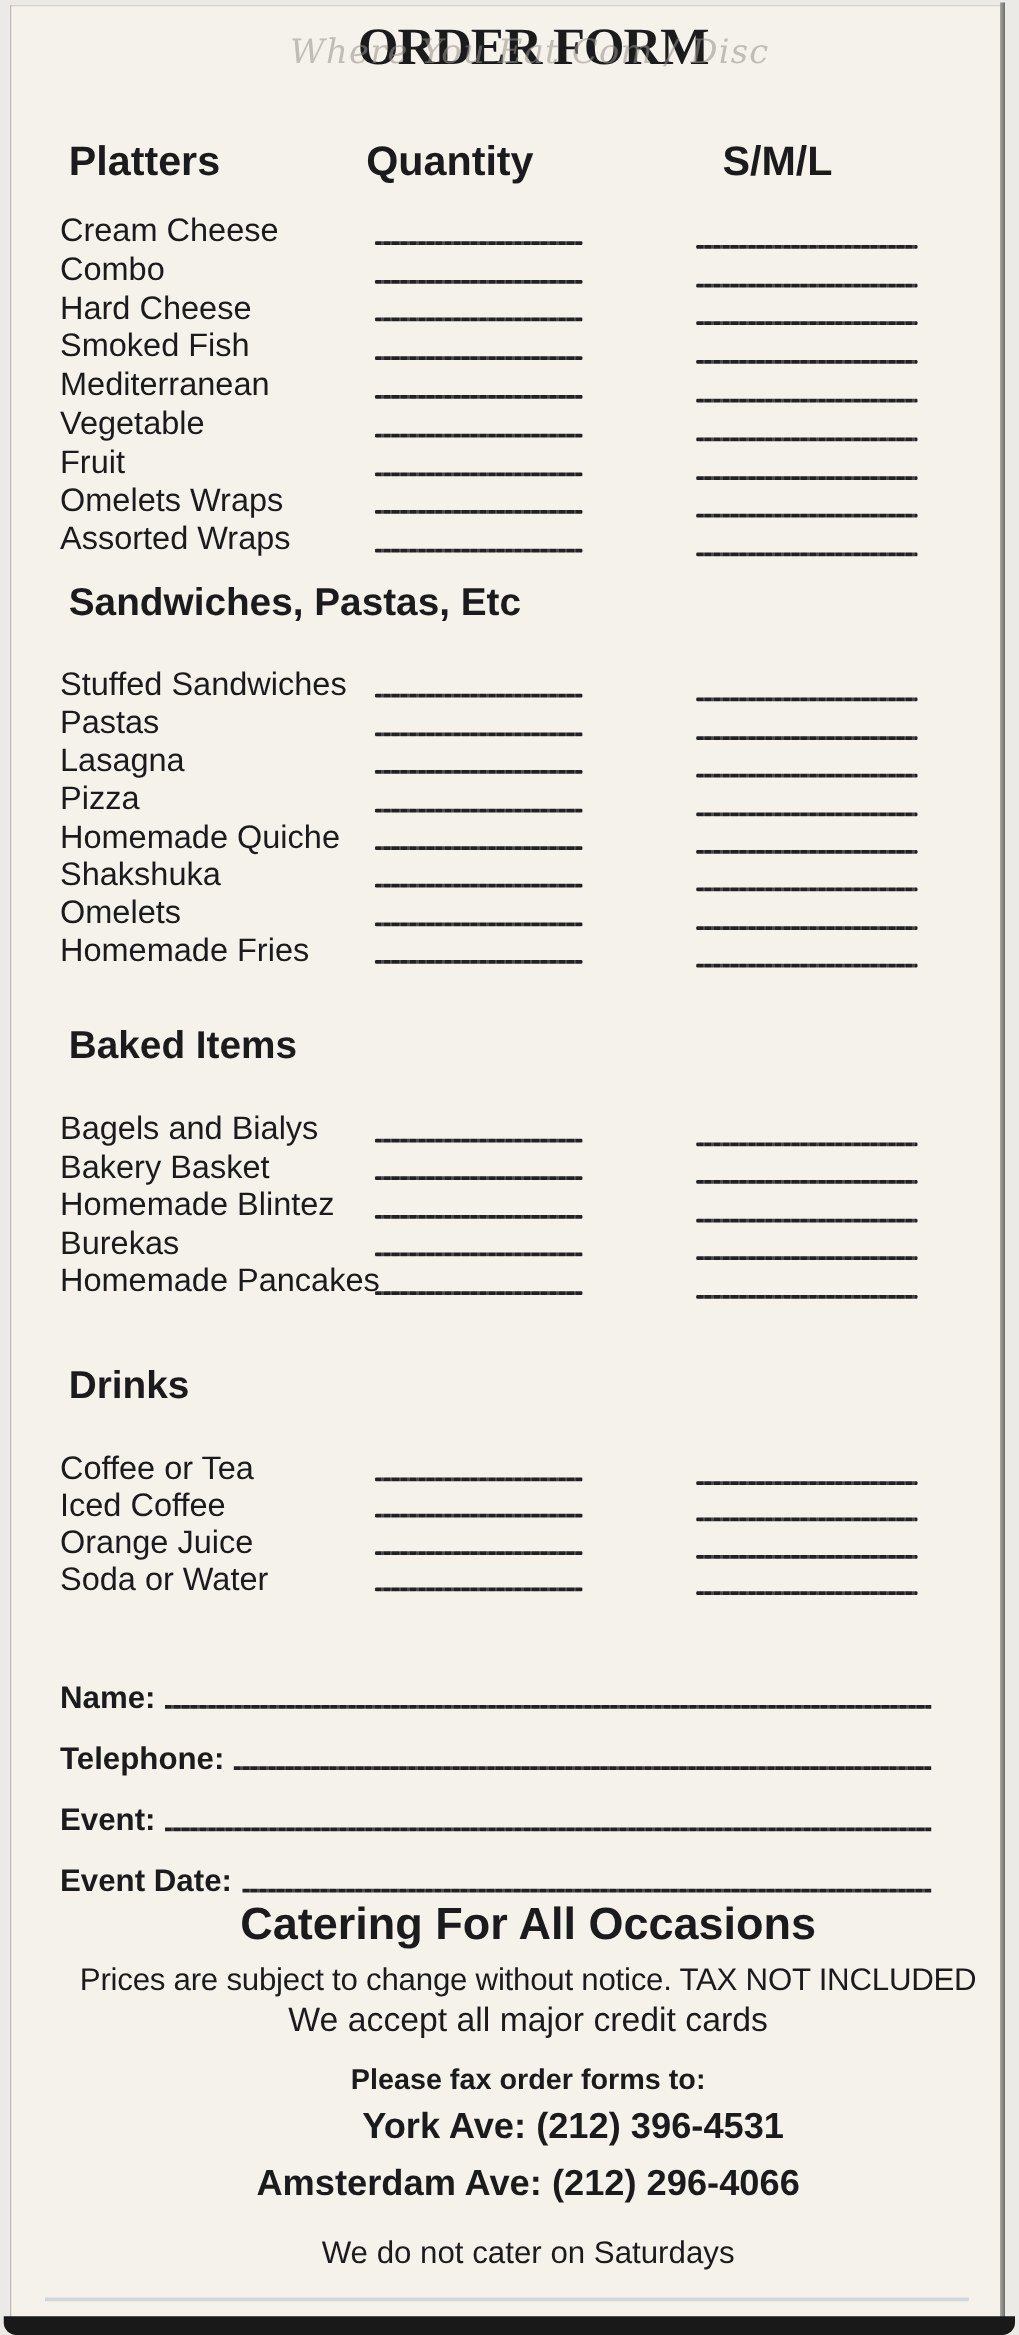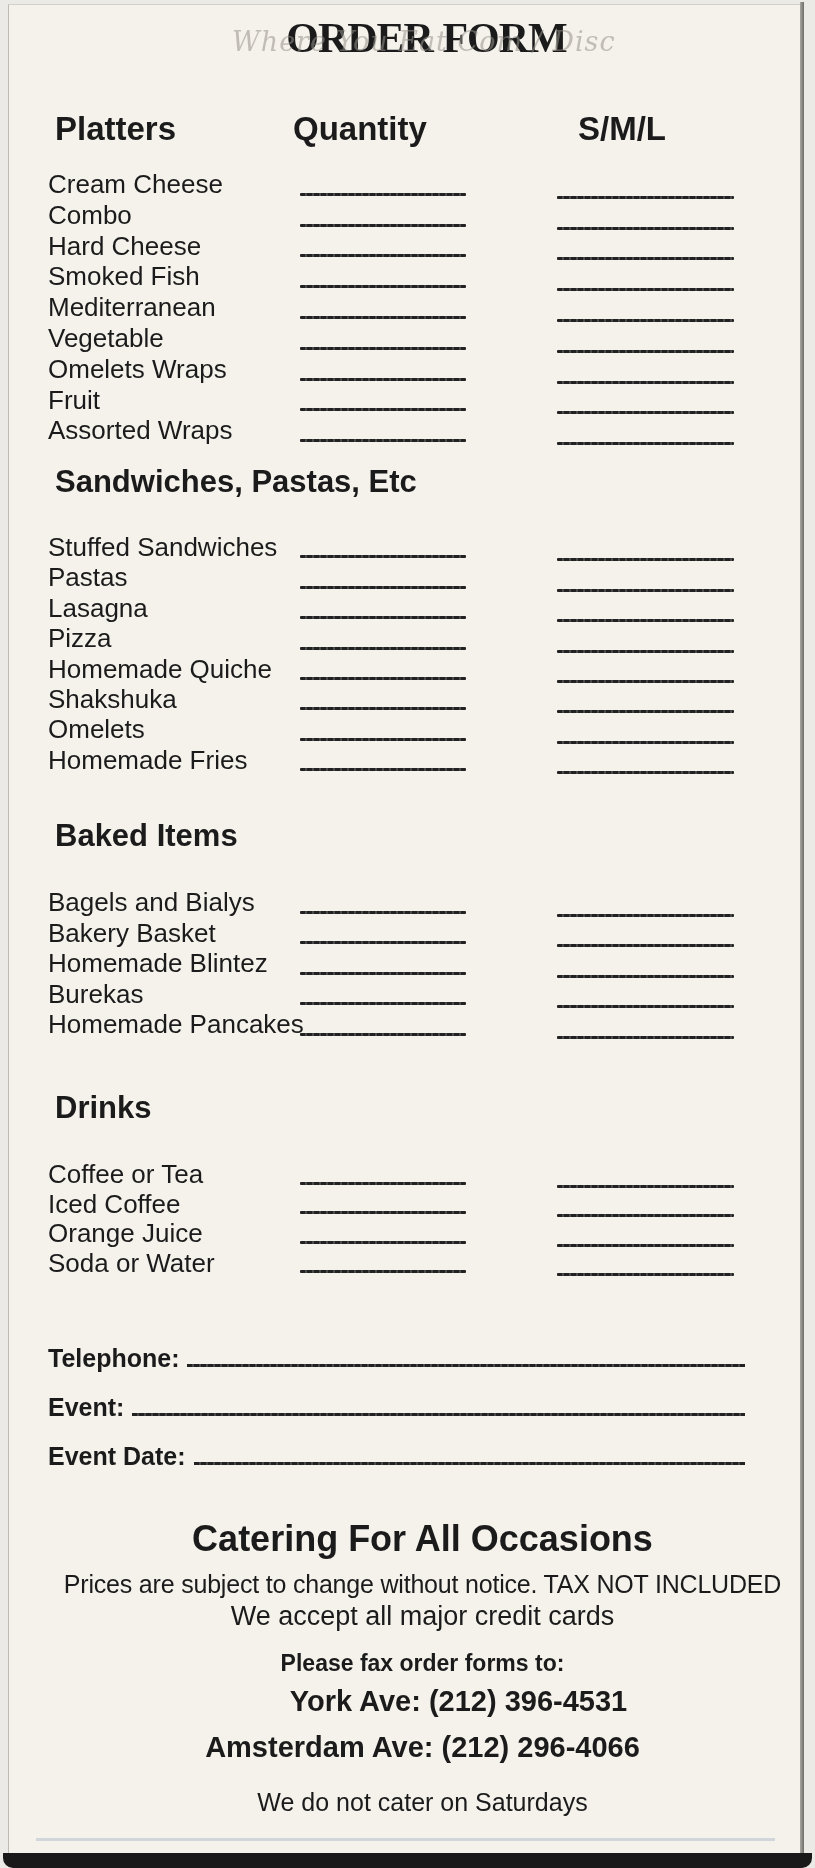--- a/index.html
+++ b/index.html
@@ -92,26 +92,26 @@
       <span class="item">Mediterranean</span>
       <span class="line qty"></span>
       <span class="line sml"></span>
     </div>
     <div class="row">
       <span class="item">Vegetable</span>
       <span class="line qty"></span>
       <span class="line sml"></span>
     </div>
     <div class="row">
+      <span class="item">Fruit</span>
+      <span class="line qty"></span>
+      <span class="line sml"></span>
+    </div>
+    <div class="row">
       <span class="item">Omelets Wraps</span>
-      <span class="line qty"></span>
-      <span class="line sml"></span>
-    </div>
-    <div class="row">
-      <span class="item">Fruit</span>
       <span class="line qty"></span>
       <span class="line sml"></span>
     </div>
     <div class="row">
       <span class="item">Assorted Wraps</span>
       <span class="line qty"></span>
       <span class="line sml"></span>
     </div>
   </div>
 
@@ -206,20 +206,24 @@
       <span class="line sml"></span>
     </div>
     <div class="row">
       <span class="item">Soda or Water</span>
       <span class="line qty"></span>
       <span class="line sml"></span>
     </div>
   </div>
 
   <div class="fields">
+    <div class="field-row">
+      <span class="field-label">Name:</span>
+      <span class="field-line"></span>
+    </div>
     <div class="field-row">
       <span class="field-label">Telephone:</span>
       <span class="field-line"></span>
     </div>
     <div class="field-row">
       <span class="field-label">Event:</span>
       <span class="field-line"></span>
     </div>
     <div class="field-row">
       <span class="field-label">Event Date:</span>

